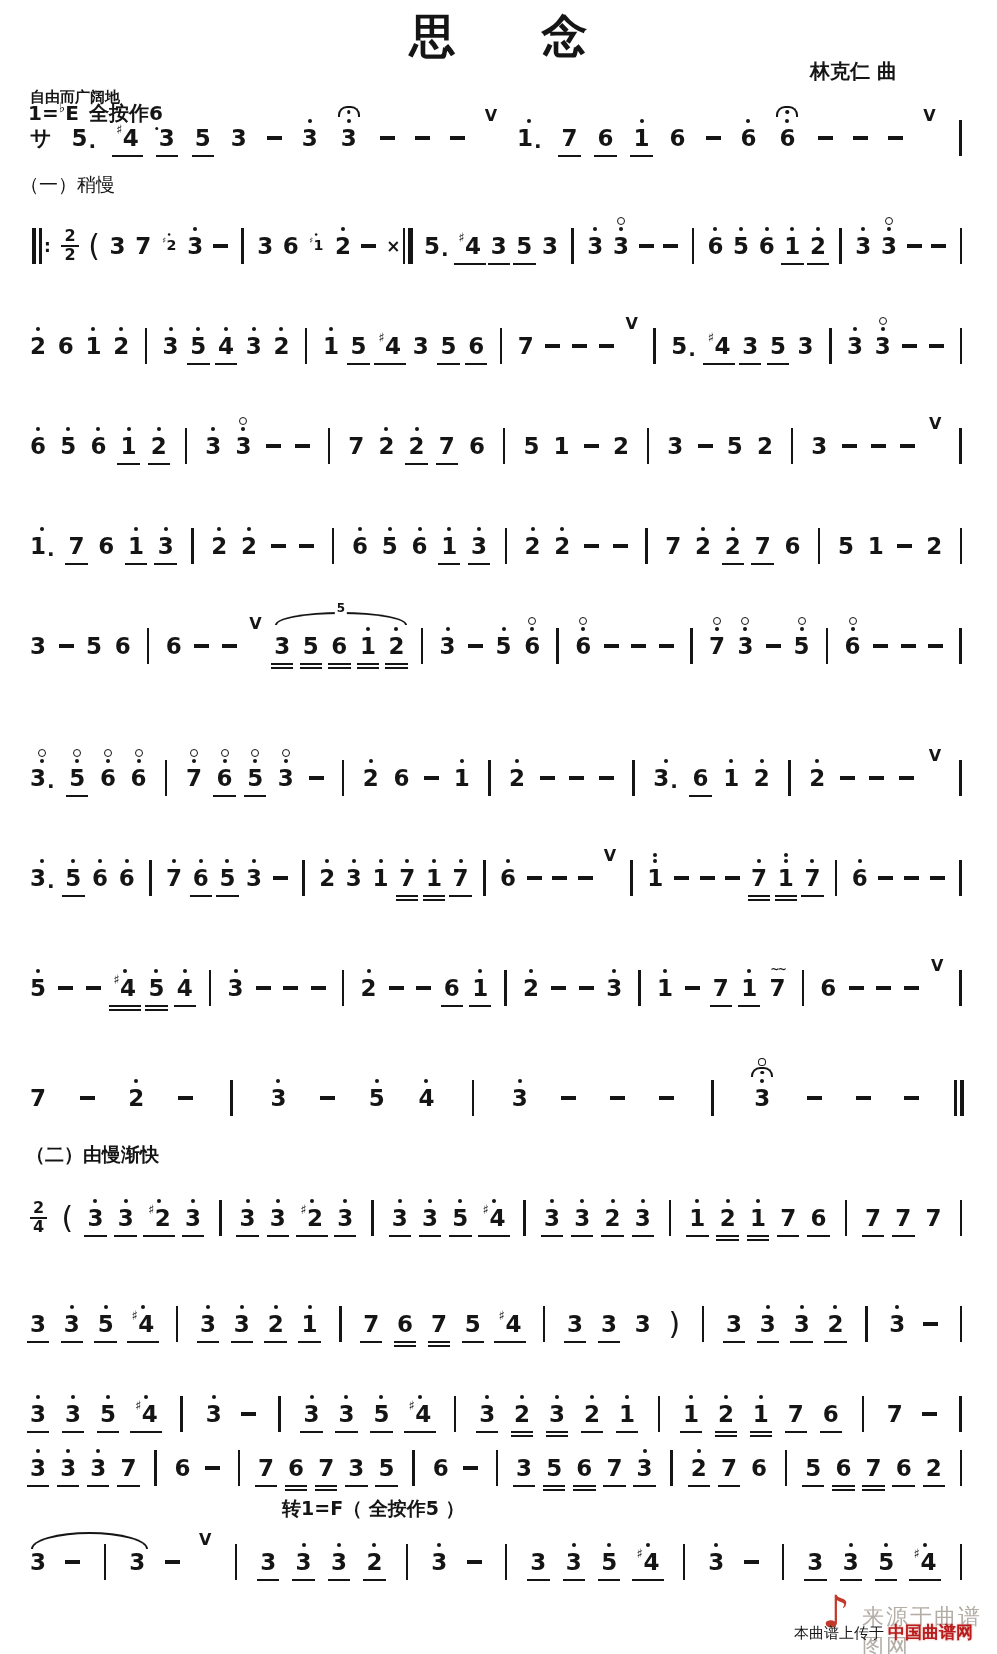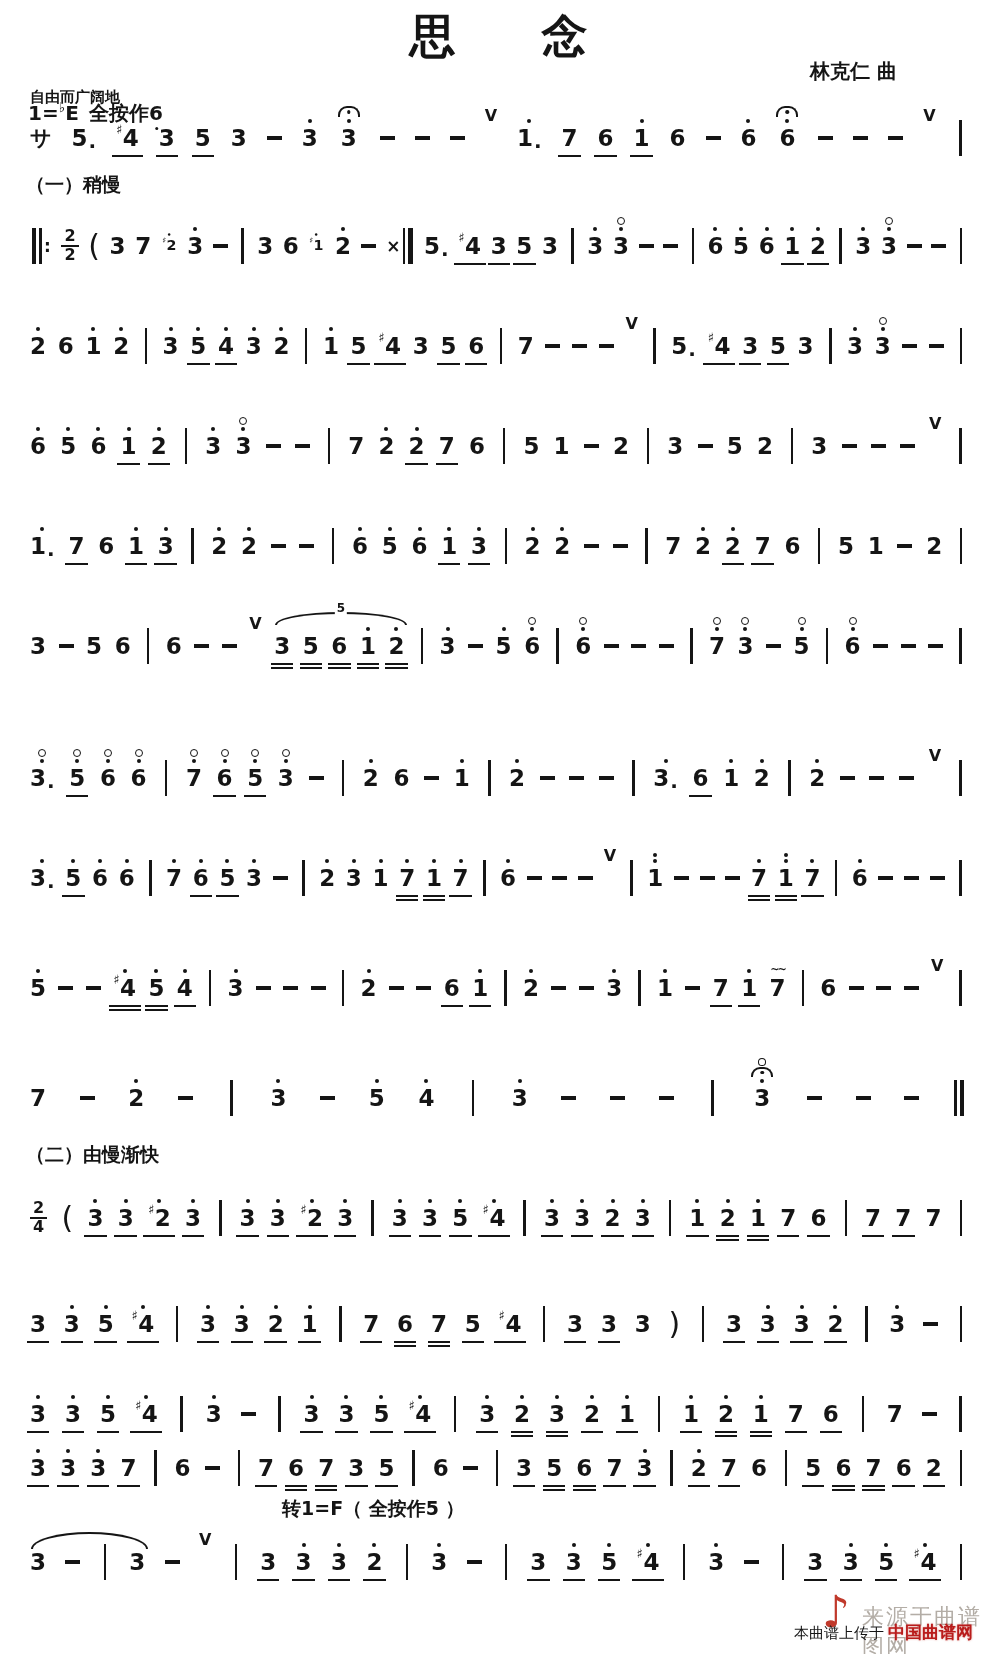--- a/index.html
+++ b/index.html
@@ -8,21 +8,21 @@
   .title{position:absolute;top:6px;left:0;width:100%;text-align:center;
          font-size:46px;font-weight:bold;word-spacing:70px;}
   .keyline{position:absolute;left:28px;top:56px;font-size:20px;font-weight:bold;white-space:nowrap;margin-top:44px;}
   .flat{font-size:14px;position:relative;top:-8px;}
   .fing{margin-left:10px;}
   .fing-note{position:relative;display:inline-block;}
   .fing-note::after{content:"";position:absolute;left:55%;bottom:-5px;width:3.5px;height:3.5px;
                     background:#151515;border-radius:50%;transform:translateX(-50%);}
   .composer{position:absolute;right:100px;top:58px;font-size:20px;font-weight:bold;}
   .tempo{position:absolute;left:30px;top:88px;font-size:15px;font-weight:bold;}
-  .sec1{position:absolute;left:26px;top:172px;font-size:19px;font-weight:bold;text-align:center;}
+  .sec1{position:absolute;left:20px;top:172px;font-size:19px;font-weight:normal;text-align:center;}
   .sec2{position:absolute;left:26px;top:1142px;font-size:19px;font-weight:bold;text-align:right;}
   .modu{position:absolute;left:282px;top:1496px;font-size:19px;font-weight:bold;}
 
   .row{position:absolute;left:30px;width:936px;display:flex;justify-content:space-between;
        align-items:flex-start;height:68px;}
   .tok{display:flex;flex-direction:column;align-items:center;min-width:10px;}
   .zA{display:flex;flex-direction:column;justify-content:flex-end;align-items:center;height:26px;min-width:6px;}
   .zD{height:28px;display:flex;align-items:center;justify-content:center;
       font-size:23px;font-weight:bold;line-height:1;overflow:visible;}
   .zB{height:14px;display:flex;flex-direction:column;align-items:center;justify-content:flex-start;width:100%;margin-top:1px;}

